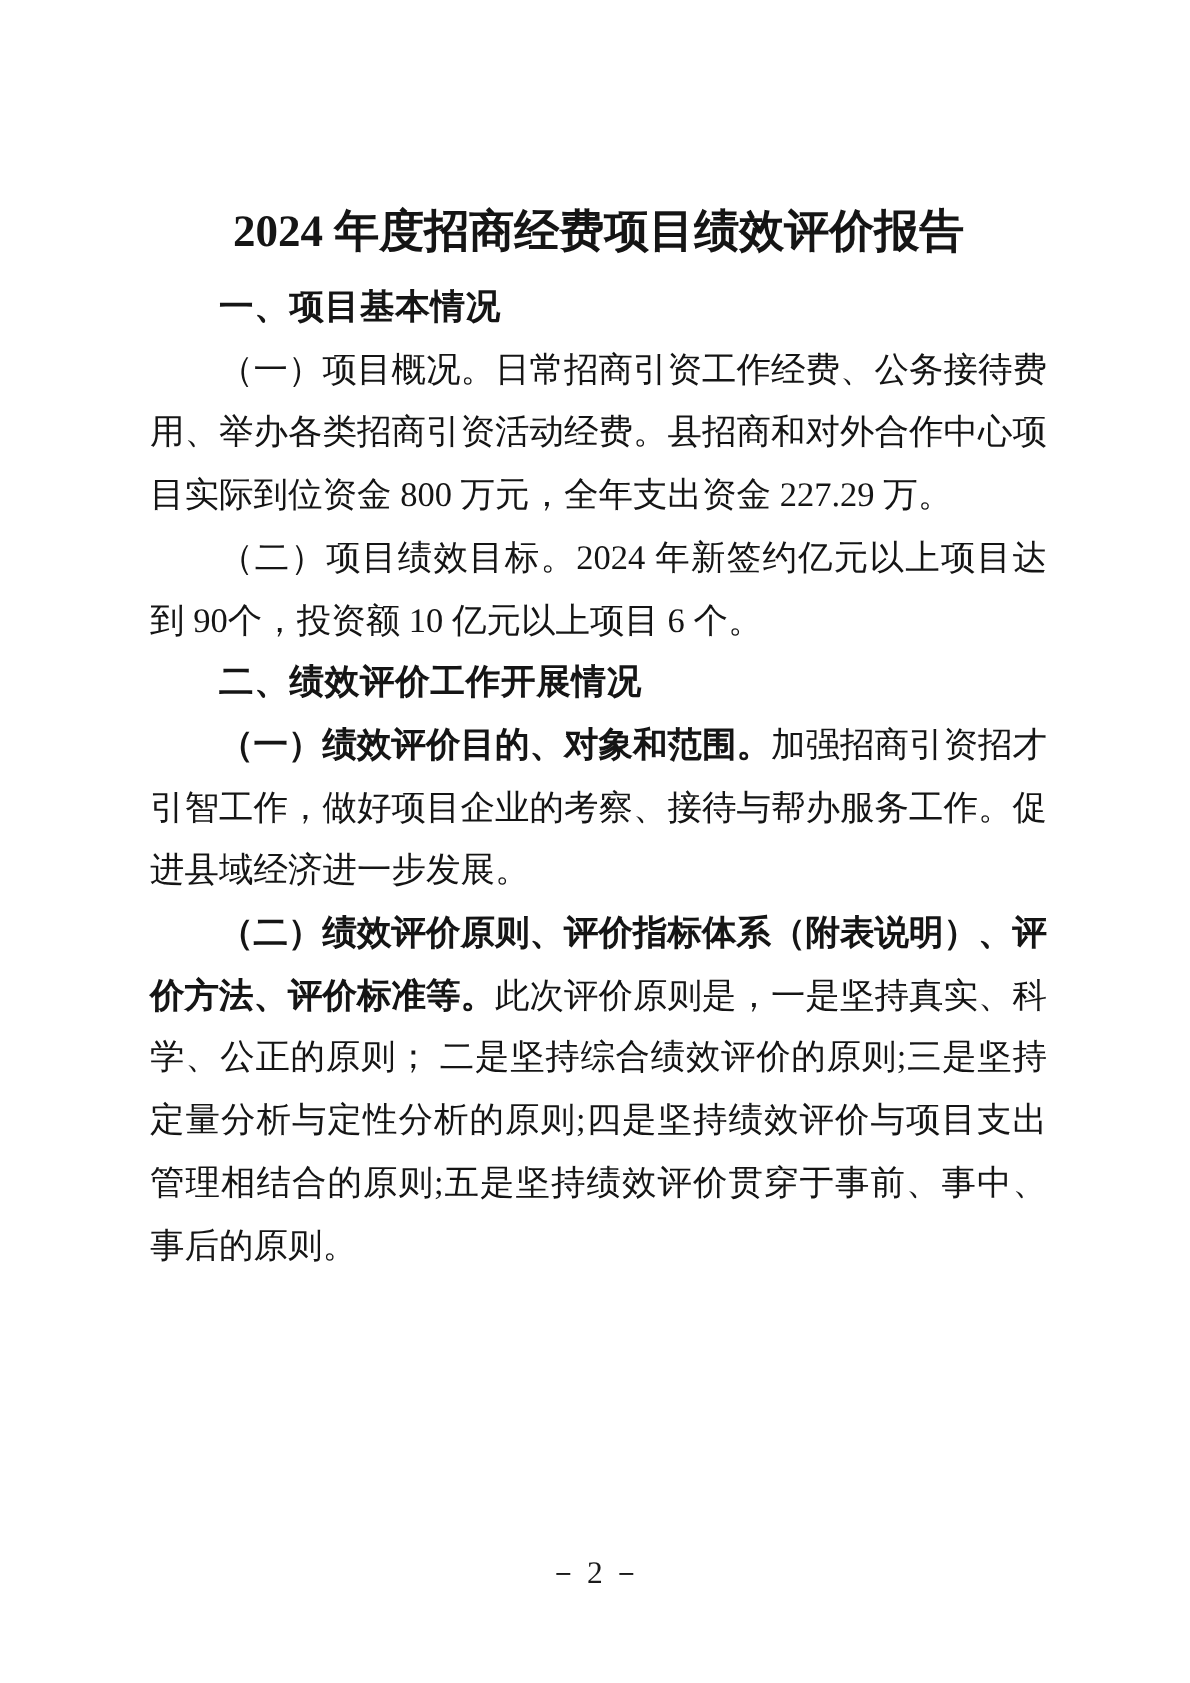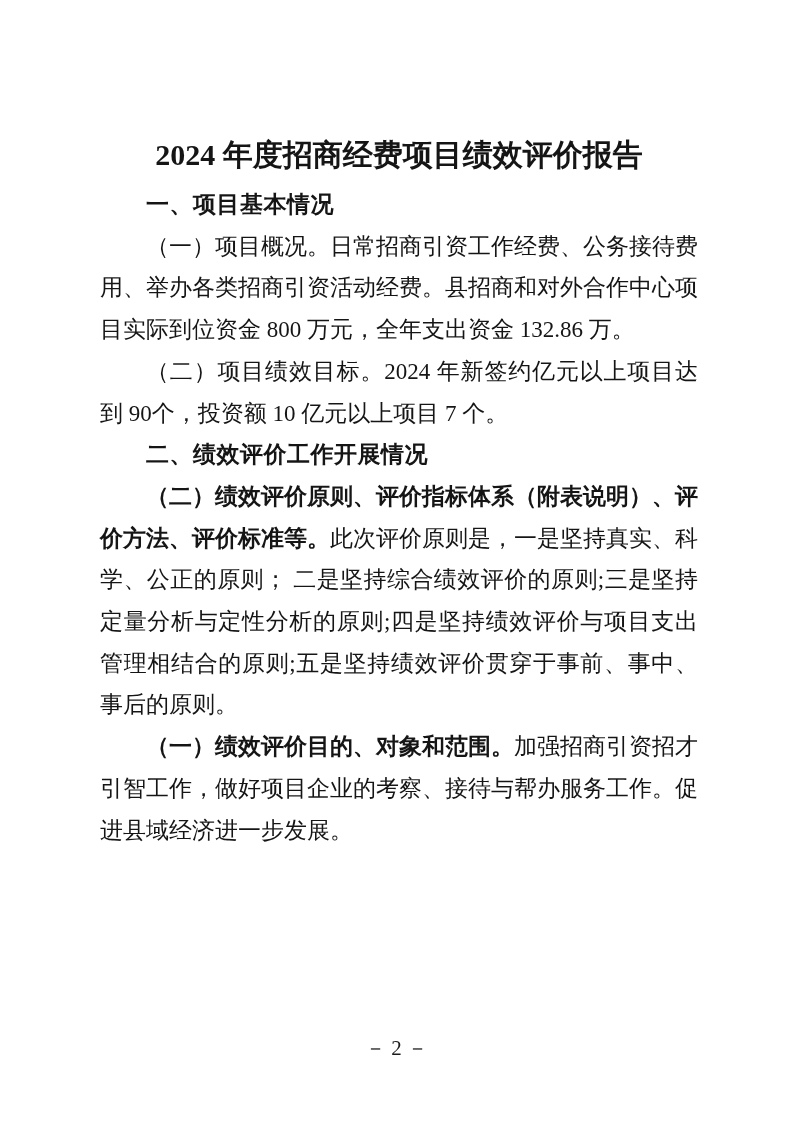--- a/index.html
+++ b/index.html
@@ -57,29 +57,29 @@
   }
 </style>
 </head>
 <body>
 
 <div class="doc">
   <div class="doc-title">2024 年度招商经费项目绩效评价报告</div>
 
   <div class="section-heading">一、项目基本情况</div>
 
-  <p class="para">（一）项目概况。日常招商引资工作经费、公务接待费用、举办各类招商引资活动经费。县招商和对外合作中心项目实际到位资金 800 万元，全年支出资金 132.86 万。</p>
+  <p class="para">（一）项目概况。日常招商引资工作经费、公务接待费用、举办各类招商引资活动经费。县招商和对外合作中心项目实际到位资金 800 万元，全年支出资金 227.29 万。</p>
 
-  <p class="para">（二）项目绩效目标。2024 年新签约亿元以上项目达到 90个，投资额 10 亿元以上项目 7 个。</p>
+  <p class="para">（二）项目绩效目标。2024 年新签约亿元以上项目达到 90个，投资额 10 亿元以上项目 6 个。</p>
 
   <div class="section-heading">二、绩效评价工作开展情况</div>
 
   <p class="para">
-    <span class="lead">（二）绩效评价原则、评价指标体系（附表说明）、评价方法、评价标准等。</span><span>此次评价原则是，一是坚持真实、科学、公正的原则； 二是坚持综合绩效评价的原则;三是坚持定量分析与定性分析的原则;四是坚持绩效评价与项目支出管理相结合的原则;五是坚持绩效评价贯穿于事前、事中、事后的原则。</span>
+    <span class="lead">（一）绩效评价目的、对象和范围。</span><span>加强招商引资招才引智工作，做好项目企业的考察、接待与帮办服务工作。促进县域经济进一步发展。</span>
   </p>
 
   <p class="para">
-    <span class="lead">（一）绩效评价目的、对象和范围。</span><span>加强招商引资招才引智工作，做好项目企业的考察、接待与帮办服务工作。促进县域经济进一步发展。</span>
+    <span class="lead">（二）绩效评价原则、评价指标体系（附表说明）、评价方法、评价标准等。</span><span>此次评价原则是，一是坚持真实、科学、公正的原则； 二是坚持综合绩效评价的原则;三是坚持定量分析与定性分析的原则;四是坚持绩效评价与项目支出管理相结合的原则;五是坚持绩效评价贯穿于事前、事中、事后的原则。</span>
   </p>
 
 </div>
 
 <div class="page-footer">－ 2 －</div>
 
 </body></html>

